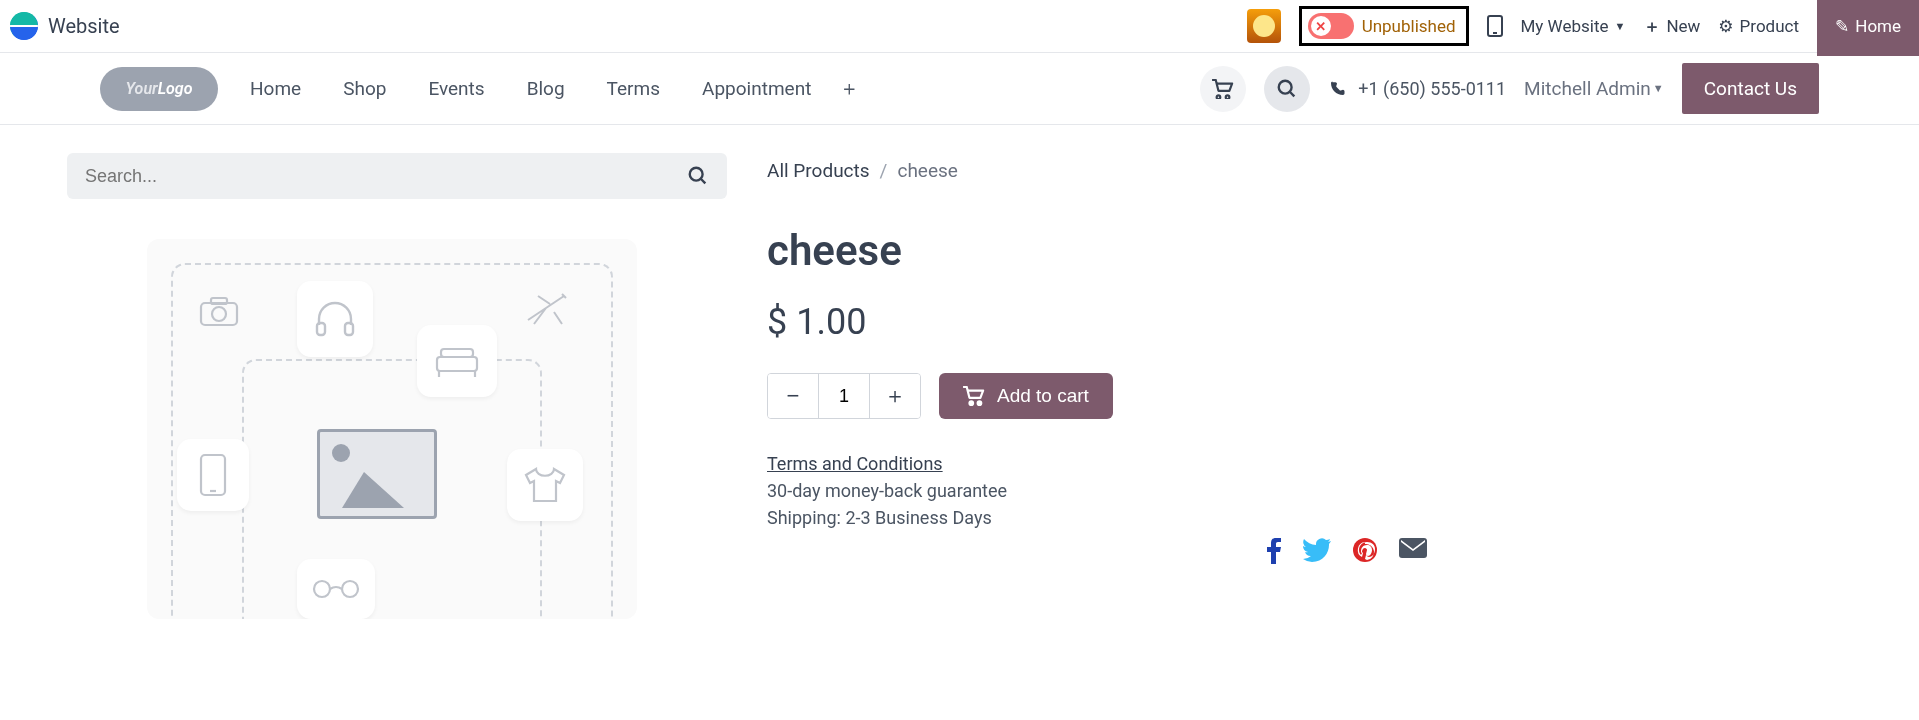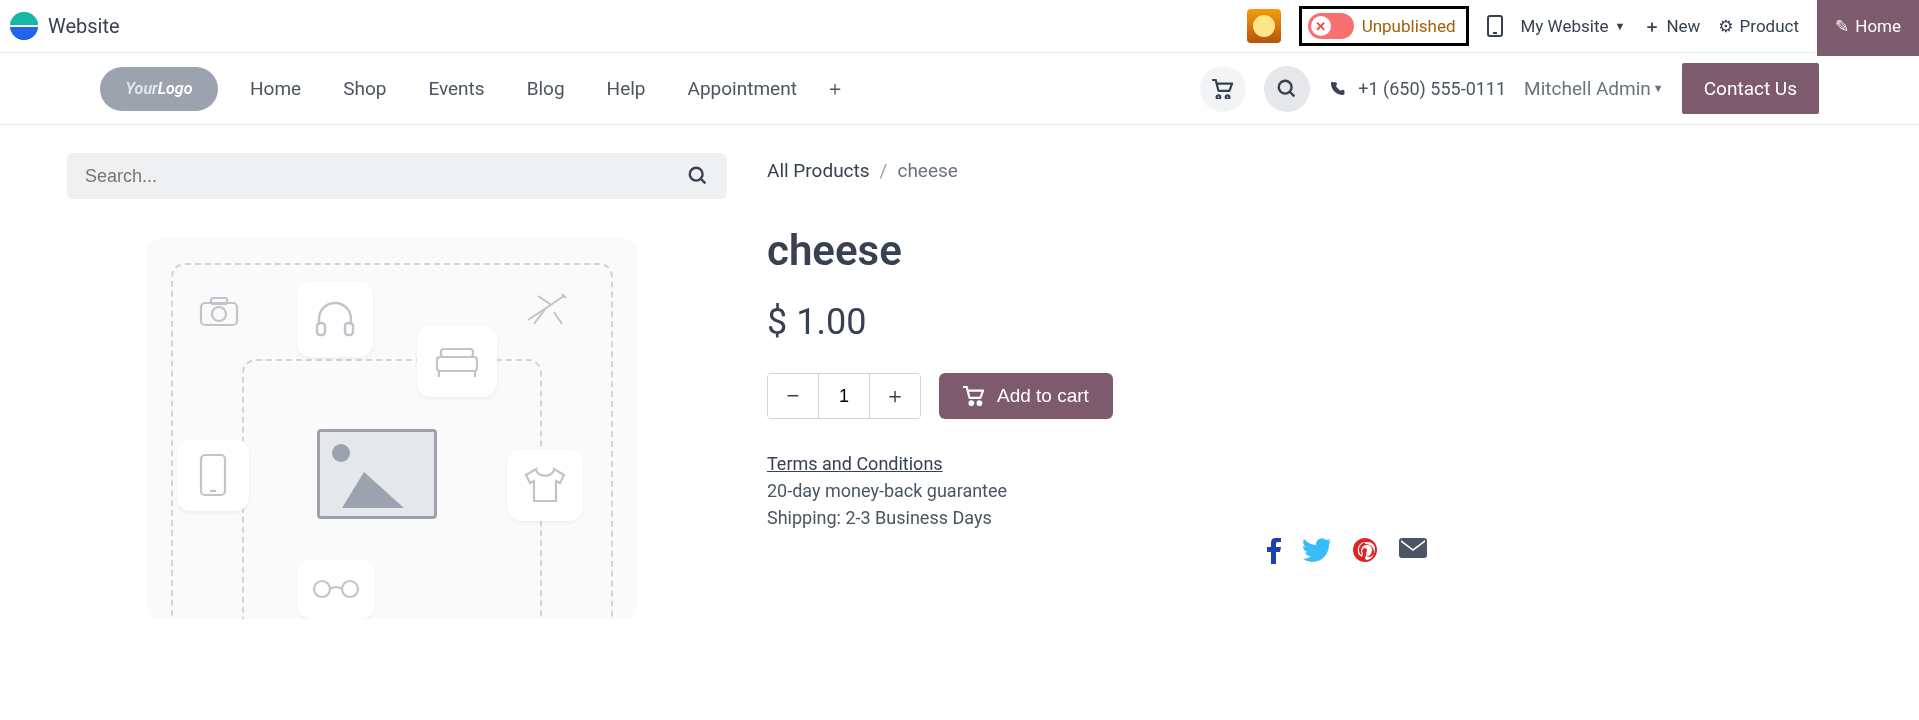--- a/index.html
+++ b/index.html
@@ -125,21 +125,21 @@
   </div>
 </div>
 
 <div class="sitebar">
   <div class="logo"><span class="y">Your</span>Logo</div>
   <div class="sitenav">
     <a>Home</a>
     <a>Shop</a>
     <a>Events</a>
     <a>Blog</a>
-    <a>Help</a>
+    <a>Terms</a>
     <a>Appointment</a>
   </div>
   <span class="plus-icon">＋</span>
   <div class="sitebar-right">
     <div class="circle-btn">
       <svg width="22" height="20" viewBox="0 0 24 22" fill="#374151">
           <path d="M7 18a2 2 0 100 4 2 2 0 000-4zm10 0a2 2 0 100 4 2 2 0 000-4zM1 1h3l3 12h12l3-8H6" fill="none" stroke="#374151" stroke-width="2.4" stroke-linecap="round" stroke-linejoin="round"></path>
         </svg>
     </div>
     <div class="circle-btn search">
@@ -253,21 +253,21 @@
               <circle cx="9" cy="19" r="2" fill="#fff"></circle>
               <circle cx="18" cy="19" r="2" fill="#fff"></circle>
             </svg>
         </span>
         <span>Add to cart</span>
       </button>
     </div>
     <div class="terms">
       <a>Terms and Conditions</a>
     </div>
-    <div class="info-line">20-day money-back guarantee</div>
+    <div class="info-line">30-day money-back guarantee</div>
     <div class="info-line">Shipping: 2-3 Business Days</div>
     <div class="socials">
       <span class="fb">
         <svg width="14" height="26" viewBox="0 0 14 26" fill="#1e40af">
             <path d="M9 26V14h4l1-5H9V6c0-1 0-2 2-2h3V0H9C5 0 4 2 4 6v3H0v5h4v12h5z"></path>
           </svg>
       </span>
       <span class="tw">
         <svg width="28" height="24" viewBox="0 0 28 24" fill="#38bdf8">
             <path d="M28 3a11 11 0 01-3 1 6 6 0 002-3 12 12 0 01-4 1 6 6 0 00-10 5A17 17 0 011 1a6 6 0 002 8 6 6 0 01-3-1v0a6 6 0 005 6 6 6 0 01-3 0 6 6 0 006 4A12 12 0 010 21a17 17 0 009 3c11 0 17-9 17-17v-1a12 12 0 002-3z"></path>

